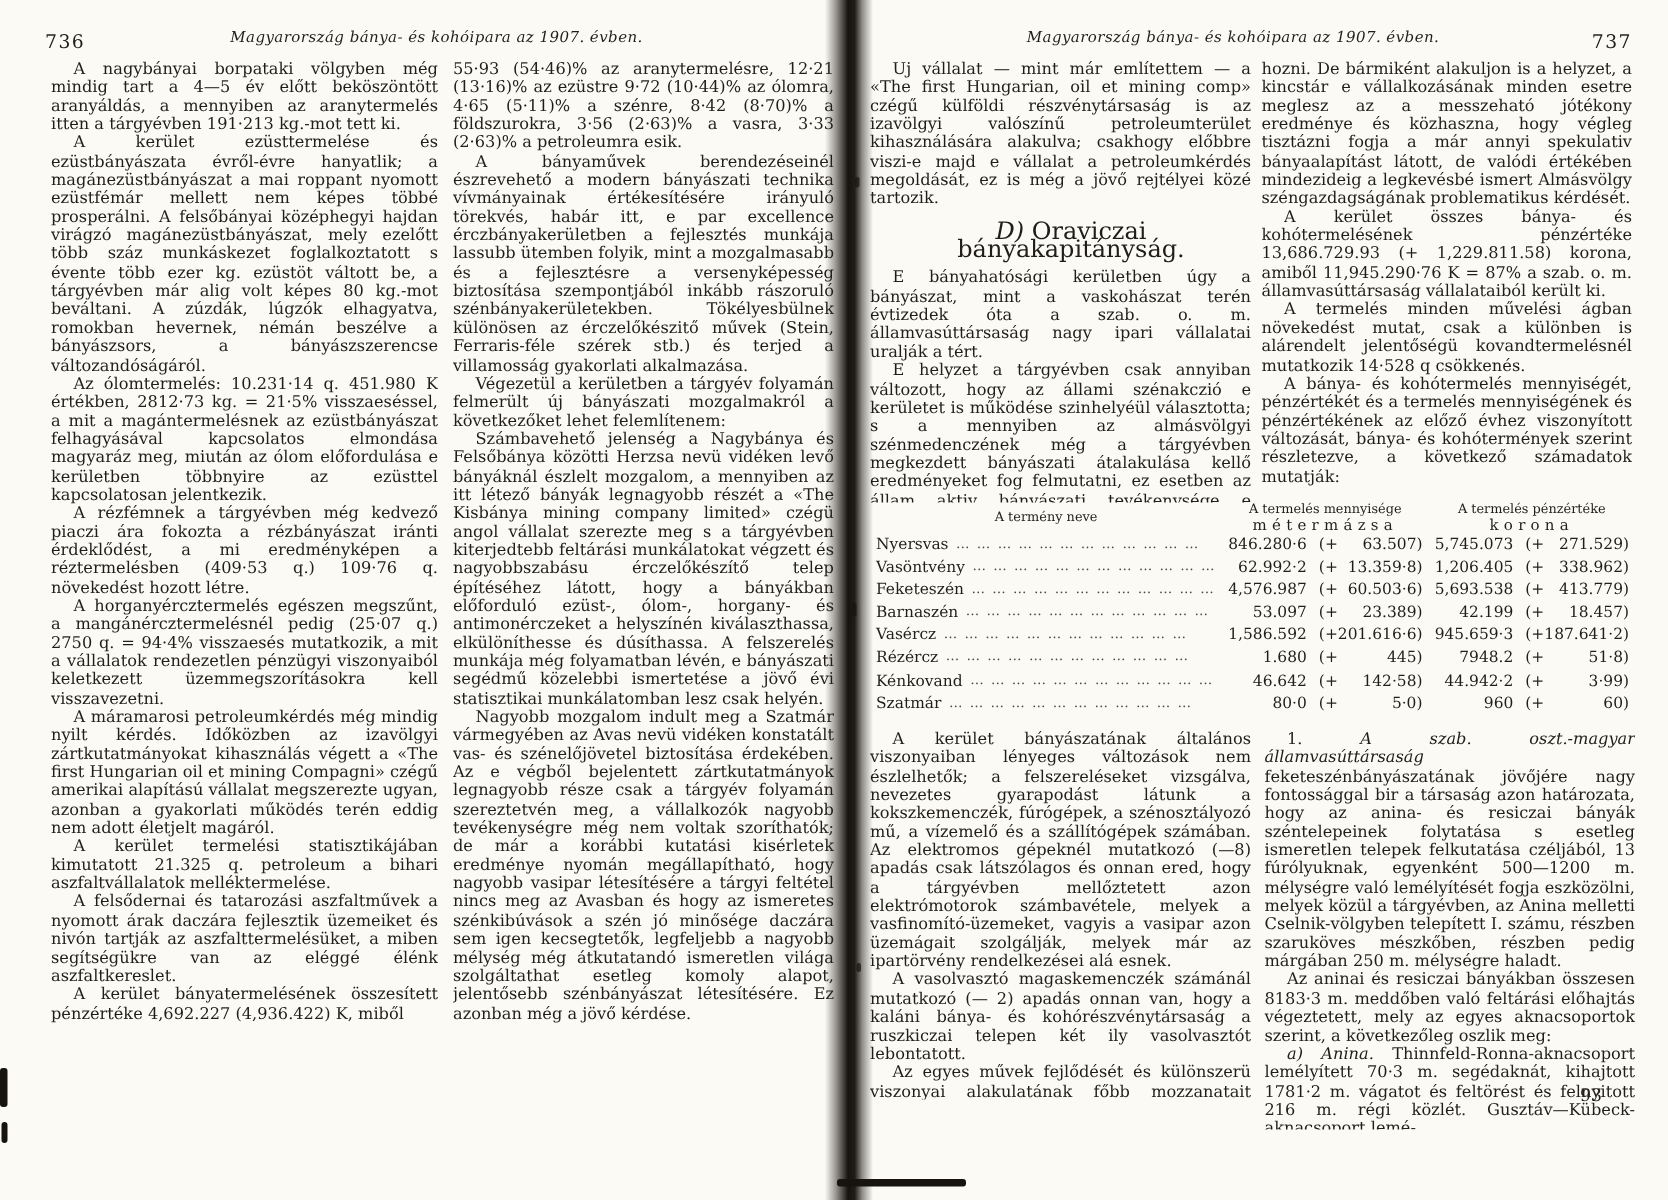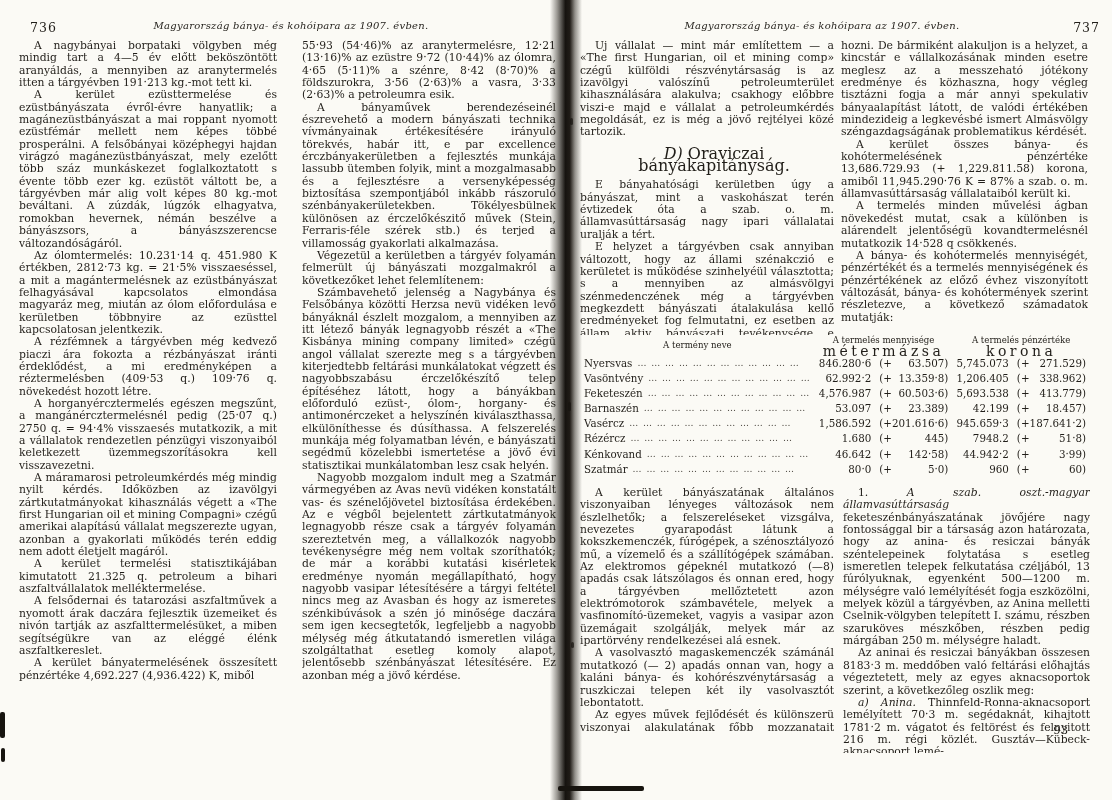--- a/index.html
+++ b/index.html
@@ -16,52 +16,52 @@
   #page-right{left:556px;width:556px;}
 
   .running-title{
     position:absolute;top:20px;left:40px;right:14px;
     text-align:center;font-style:italic;font-size:10px;
     letter-spacing:.3px;white-space:nowrap;
   }
   #page-right .running-title{left:24px;right:48px;}
   .pagenum{position:absolute;top:20px;font-size:12.5px;font-weight:normal;letter-spacing:1px;}
   #page-left .pagenum{left:30px;}
-  #page-right .pagenum{right:12px;text-align:center;}
+  #page-right .pagenum{right:24px;text-align:center;}
 
   .col{
     position:absolute;
     text-align:justify;
     font-size:10.8px;line-height:12.35px;
     overflow:hidden;
   }
   .col p{margin:0;text-indent:15px;}
   .col p.cont{text-indent:0;}
-  #pl-col1{left:19px;top:40px;width:258px;height:716px;}
+  #pl-col1{left:34px;top:40px;width:258px;height:716px;}
   #pl-col2{left:302px;top:40px;width:254px;height:716px;}
   #pr-col1-top{left:24px;top:40px;width:254px;height:295px;}
   #pr-col2-top{left:285px;top:40px;width:247px;height:296px;}
   #pr-col1-bottom{left:24px;top:487px;width:254px;height:246px;}
   #pr-col2-bottom{left:287px;top:487px;width:247px;height:266px;}
 
   .section-heading{
     text-align:center;text-indent:0 !important;
     font-size:16px;margin:9px 0 7px !important;padding-left:14px;
   }
   .section-heading .lead{font-style:italic;}
   .ital{font-style:italic;}
 
   
   #prod-table-wrap{position:absolute;left:24px;top:335px;width:510px;height:150px;}
   table.prod{width:100%;border-collapse:collapse;font-size:10.3px;}
   table.prod th{
     font-weight:normal;font-size:8.6px;padding:0 4px;line-height:10.5px;
     text-align:center;vertical-align:middle;
   }
-  table.prod th.spaced{letter-spacing:3.5px;font-size:14px;}
+  table.prod th.spaced{letter-spacing:3.5px;font-size:10px;}
   table.prod td{padding:0 4px;line-height:15.1px;vertical-align:baseline;}
   col.c-name{width:37%;}
   col.c-qty{width:15%;}
   col.c-d1{width:16%;}
   col.c-val{width:16%;}
   col.c-d2{width:16%;}
   .namewrap{display:flex;}
   .tname{white-space:nowrap;}
   .leaders{flex:1;overflow:hidden;white-space:nowrap;color:#4a463f;font-size:9px;padding-left:5px;letter-spacing:1px;}
   td.num{text-align:right;white-space:nowrap;}

